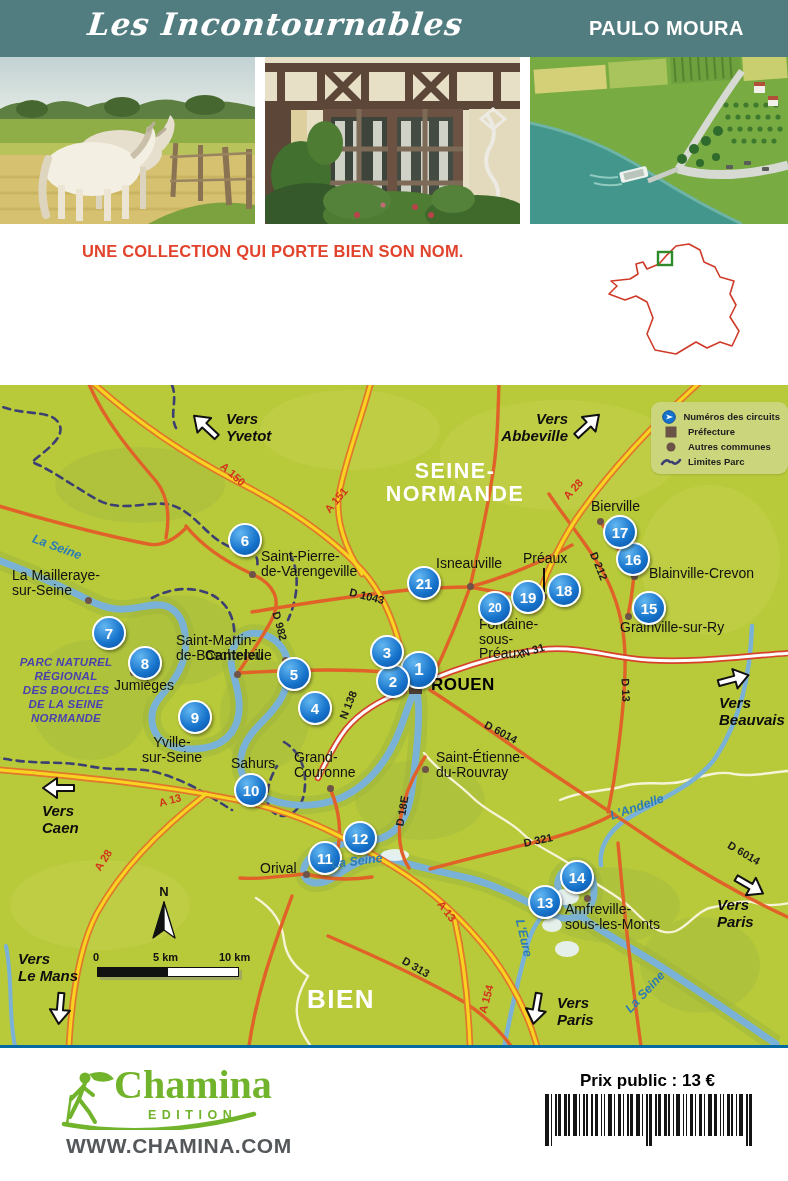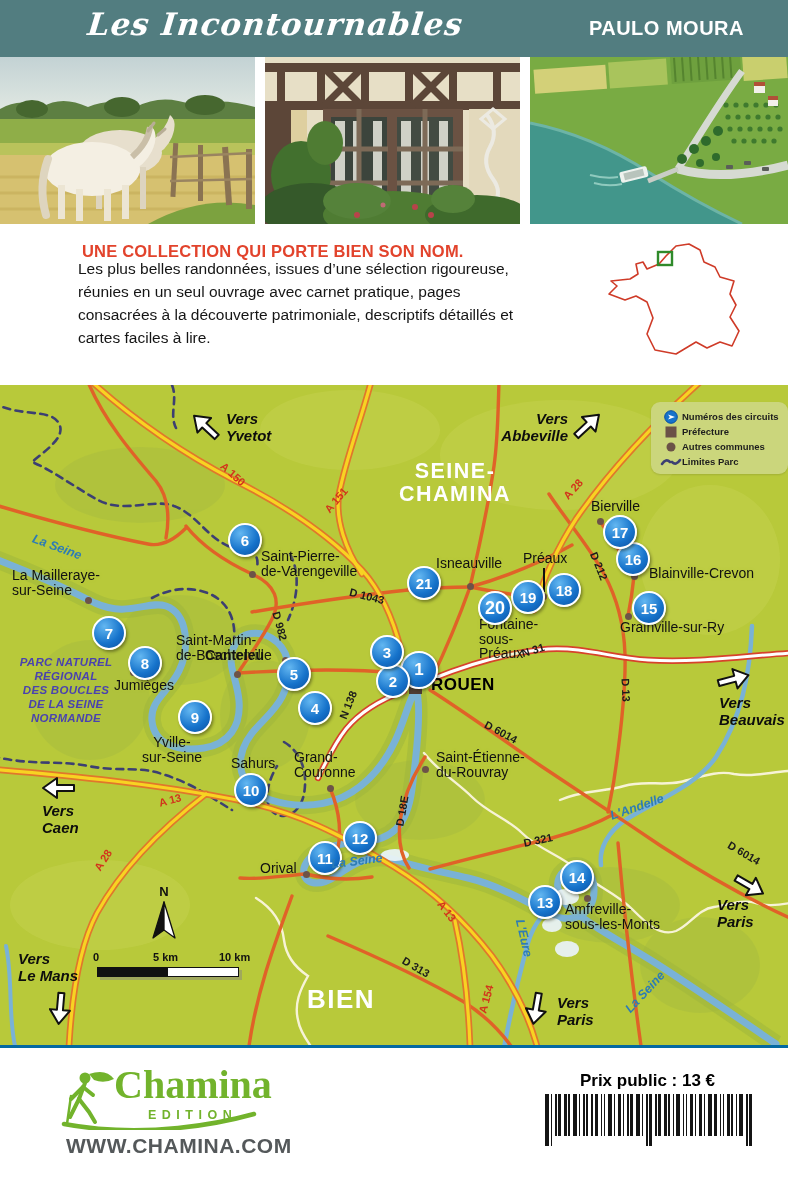--- a/index.html
+++ b/index.html
@@ -38,21 +38,21 @@
         background:radial-gradient(circle at 35% 28%,#63b7f1,#1673cb 58%,#0b4f9e);
         box-shadow:1.5px 2px 3px rgba(40,40,15,.45);}
   .rlabel{position:absolute;font-size:11px;font-weight:bold;color:#1c1c1c;white-space:nowrap;}
   .rlabel.a{color:#d2341b;}
   .wlabel{position:absolute;font-size:12.5px;font-weight:bold;font-style:italic;color:#2d7cb5;white-space:nowrap;}
   .dir-label{position:absolute;font-style:italic;font-weight:bold;font-size:15px;line-height:17px;
         color:#0d0d0d;white-space:pre-line;}
   .dir-arrow{position:absolute;width:36px;height:25px;}
   .legend{position:absolute;left:651px;top:17px;width:137px;background:#cbd67c;border-radius:9px;
         padding:7px 8px 5px 9px;box-sizing:border-box;box-shadow:0 1px 2px rgba(0,0,0,.12);}
-  .leg-row{display:flex;align-items:center;height:15px;}
+  .leg-row{display:flex;align-items:center;gap:6px;height:15px;}
   .leg-ic{width:22px;display:flex;justify-content:center;}
   .leg-label{font-size:9.5px;font-weight:bold;color:#1d1d1d;white-space:nowrap;}
   .scalebar{position:absolute;left:93px;top:566px;width:160px;}
   .scalebar span{position:absolute;font-size:11px;font-weight:bold;color:#111;}
   .sb-bar{position:absolute;top:16px;left:4px;width:140px;height:8px;border:1.6px solid #111;display:flex;
         box-shadow:3px 3px 0 rgba(140,140,120,.55);background:#fff;}
   .sb-black{width:50%;height:100%;background:#111;}
   .north-n{position:absolute;left:164px;top:499px;transform:translateX(-50%);font-size:13px;font-weight:bold;color:#111;}
   
   .footer{position:absolute;top:1045px;left:0;width:788px;height:136px;background:#fff;border-top:3px solid #0369a1;box-sizing:border-box;}
@@ -233,21 +233,20 @@
           <rect x="196" y="108" width="7" height="4" rx="1"></rect>
             <rect x="214" y="104" width="7" height="4" rx="1"></rect>
           <rect x="232" y="110" width="7" height="4" rx="1"></rect>
         </g>
       </svg>
     </div>
   </div>
 
   <div class="intro">
     <h2>UNE COLLECTION QUI PORTE BIEN SON NOM.</h2>
-    <p>Les plus belles randonnées, issues d’une sélection rigoureuse, réunies en un seul ouvrage avec carnet pratique, pages consacrées à la découverte patrimoniale, descriptifs détaillés et cartes faciles à lire.</p>
     <svg class="france" width="160" height="140" viewBox="0 0 150 140">
       <path d="M86,10 L97,16 L101,28 L112,33 L117,43 L131,47 L127,60 L133,71 L127,83 L136,97 L129,112 L117,108 L104,114 L93,108 L83,114 L73,120 L52,116 L44,100 L50,84 L44,68 L33,62 L22,66 L6,60 L14,52 L8,47 L27,45 L35,40 L33,30 L40,28 L44,35 L56,30 L63,22 L73,12 Z" fill="none" stroke="#cf3b28" stroke-width="1.6" stroke-linejoin="round"></path>
       <rect x="55" y="18" width="14" height="13" fill="none" stroke="#2f8a2a" stroke-width="2.4"></rect>
     </svg>
   </div>
 
   <div class="map">
     <svg class="map-base" width="788" height="660" viewBox="0 385 788 660">
       <g>
         <g opacity="0.45" fill="#a6bb40">
@@ -339,21 +338,21 @@
         <path d="M 404,691 C 380,700 360,712 346,729 C 334,744 326,762 318,778"></path>
       </g>
       <g>
         <path d="M164,902 L153,938 L164,930 Z" fill="#111" stroke="#111" stroke-width="1.3" stroke-linejoin="round"></path>
         <path d="M164,902 L175,938 L164,930 Z" fill="#fff" stroke="#111" stroke-width="1.3" stroke-linejoin="round"></path>
       </g>
     </svg>
 
     <div id="map-overlay">
         <div class="region" style="left: 455px; top: 75px; transform: translateX(-50%); text-align: center; font-size: 21.5px;">SEINE-
-CHAMINA</div>
+NORMANDE</div>
         <div class="region" style="left: 341px; top: 601px; transform: translateX(-50%); text-align: center; font-size: 26px;">BIEN</div>
         <div class="park" style="left: 66px; top: 270px; transform: translateX(-50%); text-align: center;">PARC NATUREL
 RÉGIONAL
 DES BOUCLES
 DE LA SEINE
 NORMANDE</div>
         <div class="dot" style="left: 84.5px; top: 211.5px;"></div>
         <div class="town" style="left: 12px; top: 183px;">La Mailleraye-
 sur-Seine</div>
         <div class="dot" style="left: 248.5px; top: 185.5px;"></div>
@@ -409,21 +408,21 @@
         <div class="circuit" style="height: 30px; width: 30px; left: 234px; top: 388px; font-size: 15px;">10</div>
         <div class="circuit" style="height: 30px; width: 30px; left: 308px; top: 456px; font-size: 15px;">11</div>
         <div class="circuit" style="height: 30px; width: 30px; left: 343px; top: 436px; font-size: 15px;">12</div>
         <div class="circuit" style="height: 30px; width: 30px; left: 528px; top: 500px; font-size: 15px;">13</div>
         <div class="circuit" style="height: 30px; width: 30px; left: 560px; top: 475px; font-size: 15px;">14</div>
         <div class="circuit" style="height: 30px; width: 30px; left: 632px; top: 206px; font-size: 15px;">15</div>
         <div class="circuit" style="height: 30px; width: 30px; left: 616px; top: 157px; font-size: 15px;">16</div>
         <div class="circuit" style="height: 30px; width: 30px; left: 603px; top: 130px; font-size: 15px;">17</div>
         <div class="circuit" style="height: 30px; width: 30px; left: 547px; top: 188px; font-size: 15px;">18</div>
         <div class="circuit" style="height: 30px; width: 30px; left: 511px; top: 195px; font-size: 15px;">19</div>
-        <div class="circuit" style="height: 30px; width: 30px; left: 478px; top: 206px; font-size: 18px;">20</div>
+        <div class="circuit" style="height: 30px; width: 30px; left: 478px; top: 206px; font-size: 12px;">20</div>
         <div class="circuit" style="height: 30px; width: 30px; left: 407px; top: 181px; font-size: 15px;">21</div>
         <div class="rlabel a" style="left: 233px; top: 89px; transform: translate(-50%, -50%) rotate(42deg);">A 150</div>
         <div class="rlabel a" style="left: 336px; top: 115px; transform: translate(-50%, -50%) rotate(-50deg);">A 151</div>
         <div class="rlabel a" style="left: 573px; top: 104px; transform: translate(-50%, -50%) rotate(-48deg);">A 28</div>
         <div class="rlabel a" style="left: 103px; top: 475px; transform: translate(-50%, -50%) rotate(-58deg);">A 28</div>
         <div class="rlabel a" style="left: 170px; top: 415px; transform: translate(-50%, -50%) rotate(-14deg);">A 13</div>
         <div class="rlabel a" style="left: 447px; top: 526px; transform: translate(-50%, -50%) rotate(52deg);">A 13</div>
         <div class="rlabel a" style="left: 486px; top: 614px; transform: translate(-50%, -50%) rotate(-75deg);">A 154</div>
         <div class="rlabel d" style="left: 367px; top: 211px; transform: translate(-50%, -50%) rotate(14deg);">D 1043</div>
         <div class="rlabel d" style="left: 533px; top: 265px; transform: translate(-50%, -50%) rotate(-17deg);">N 31</div>

